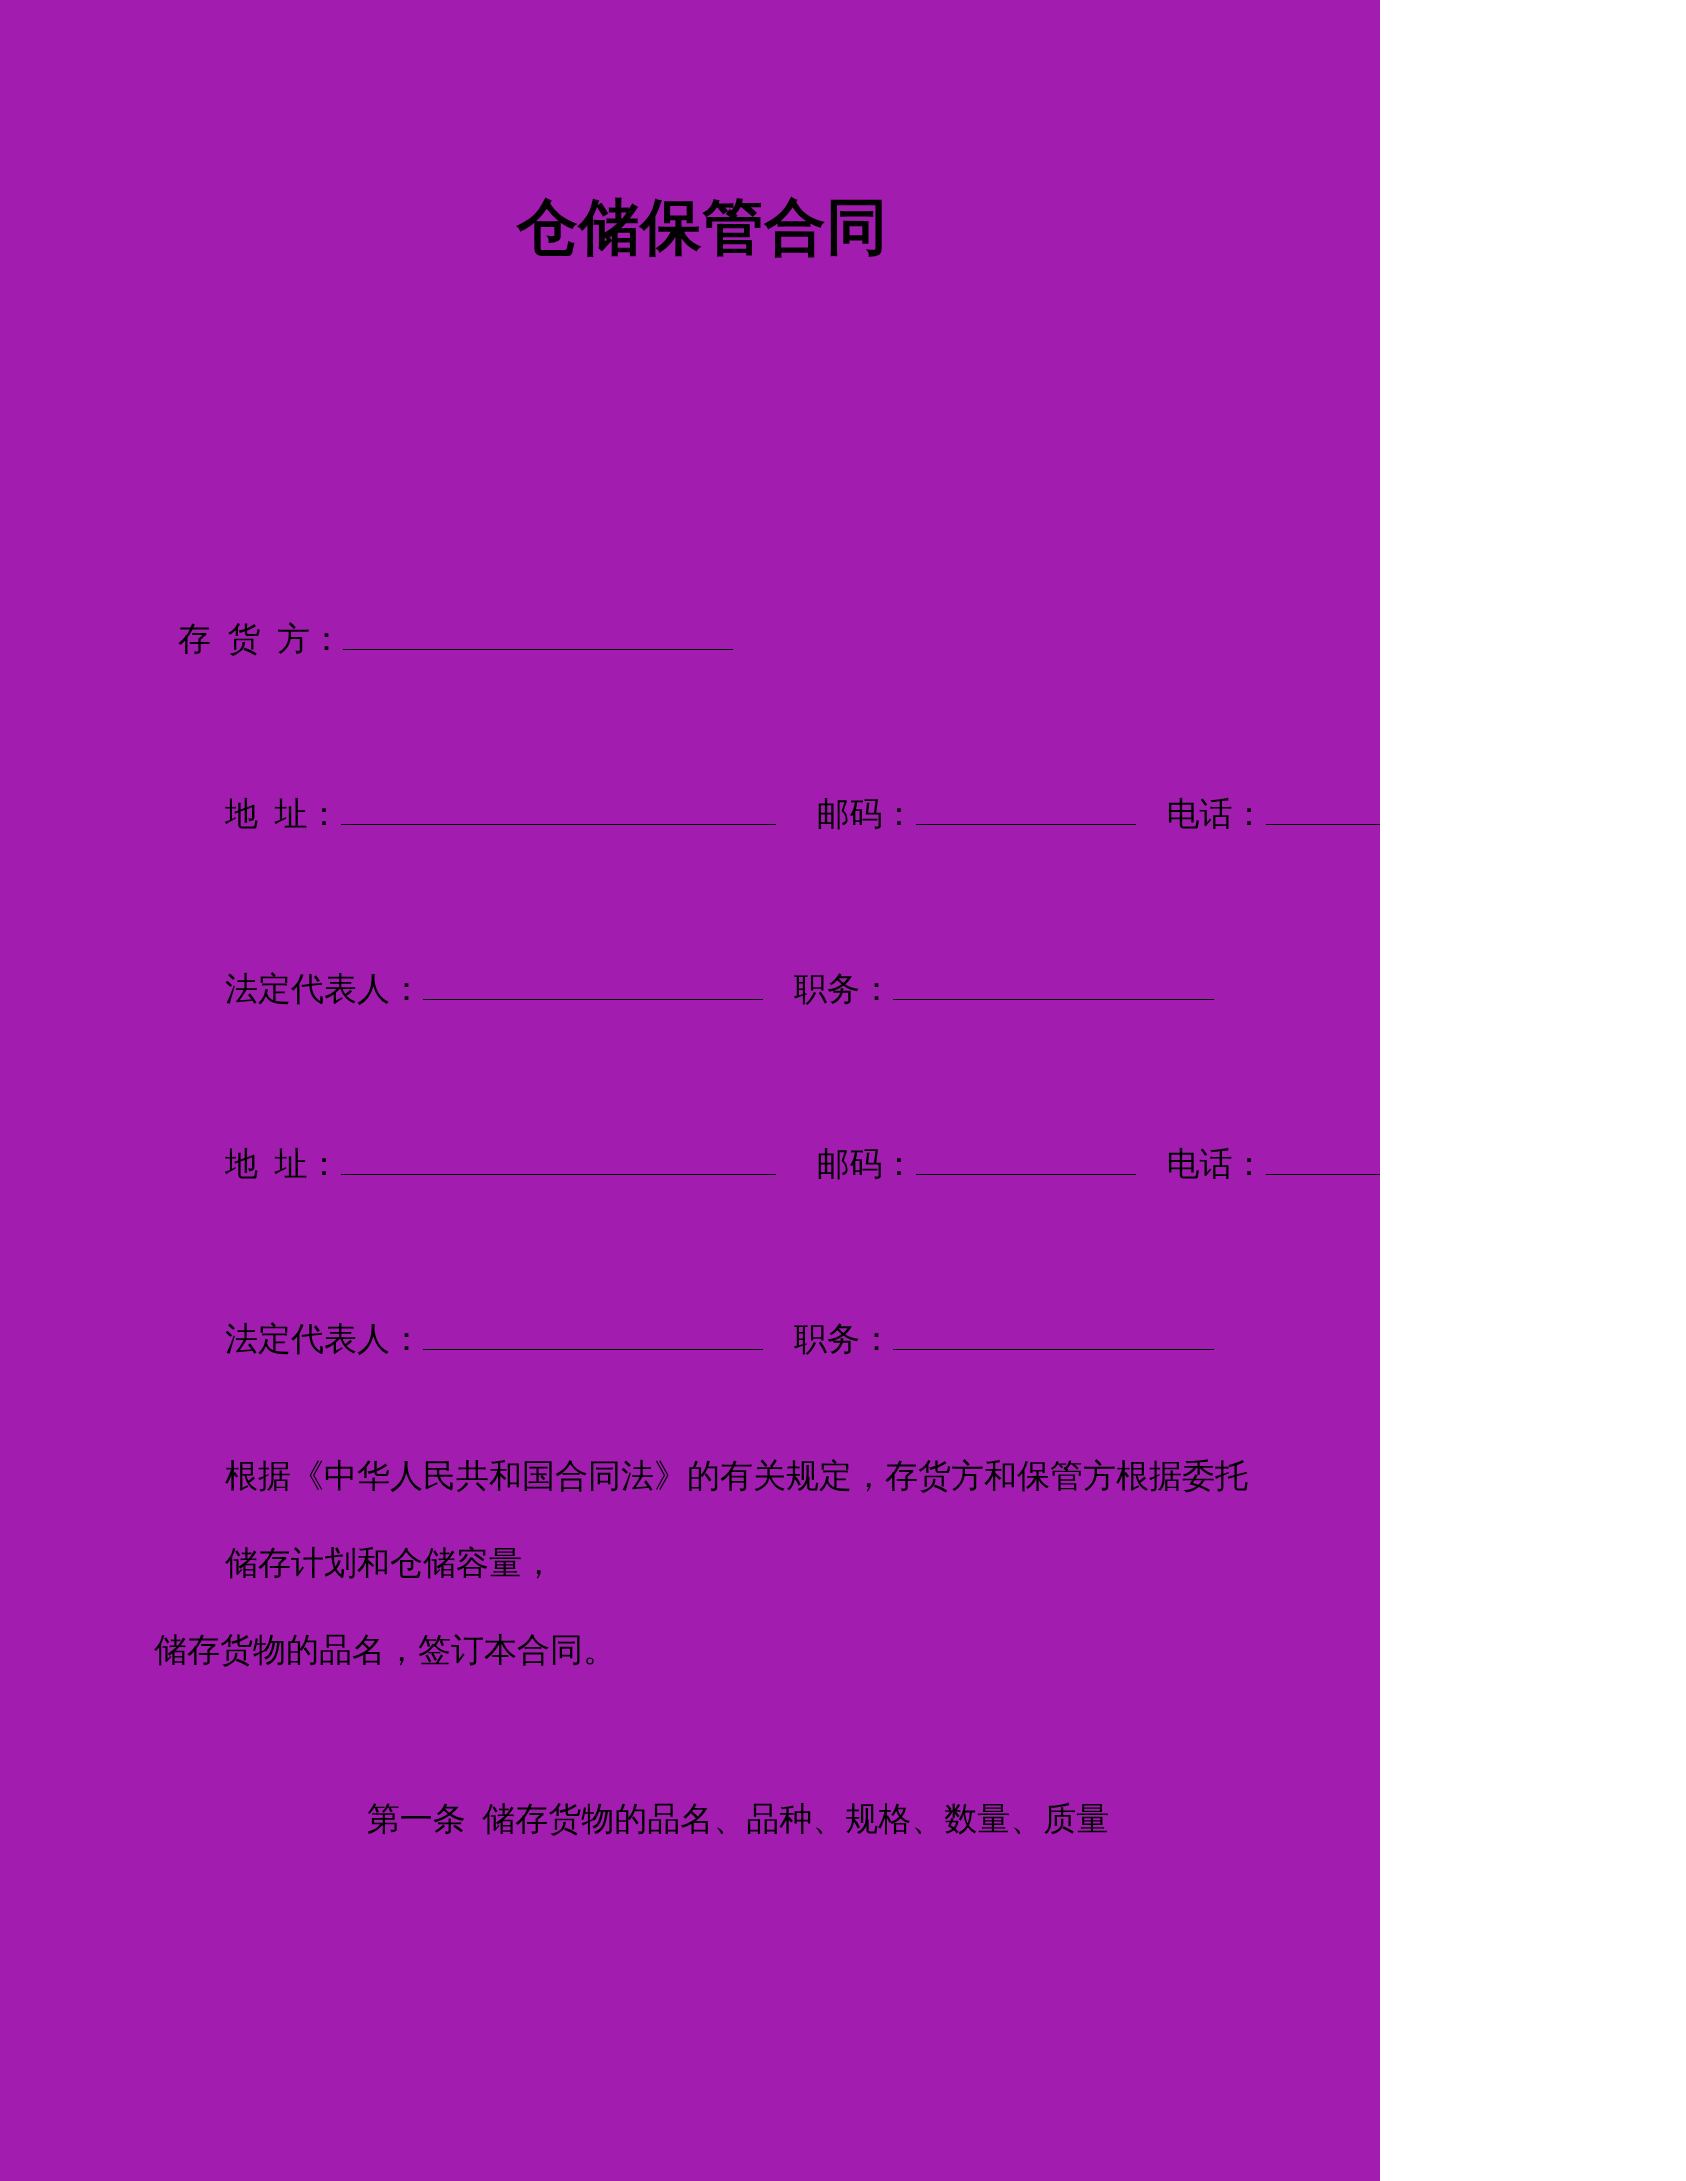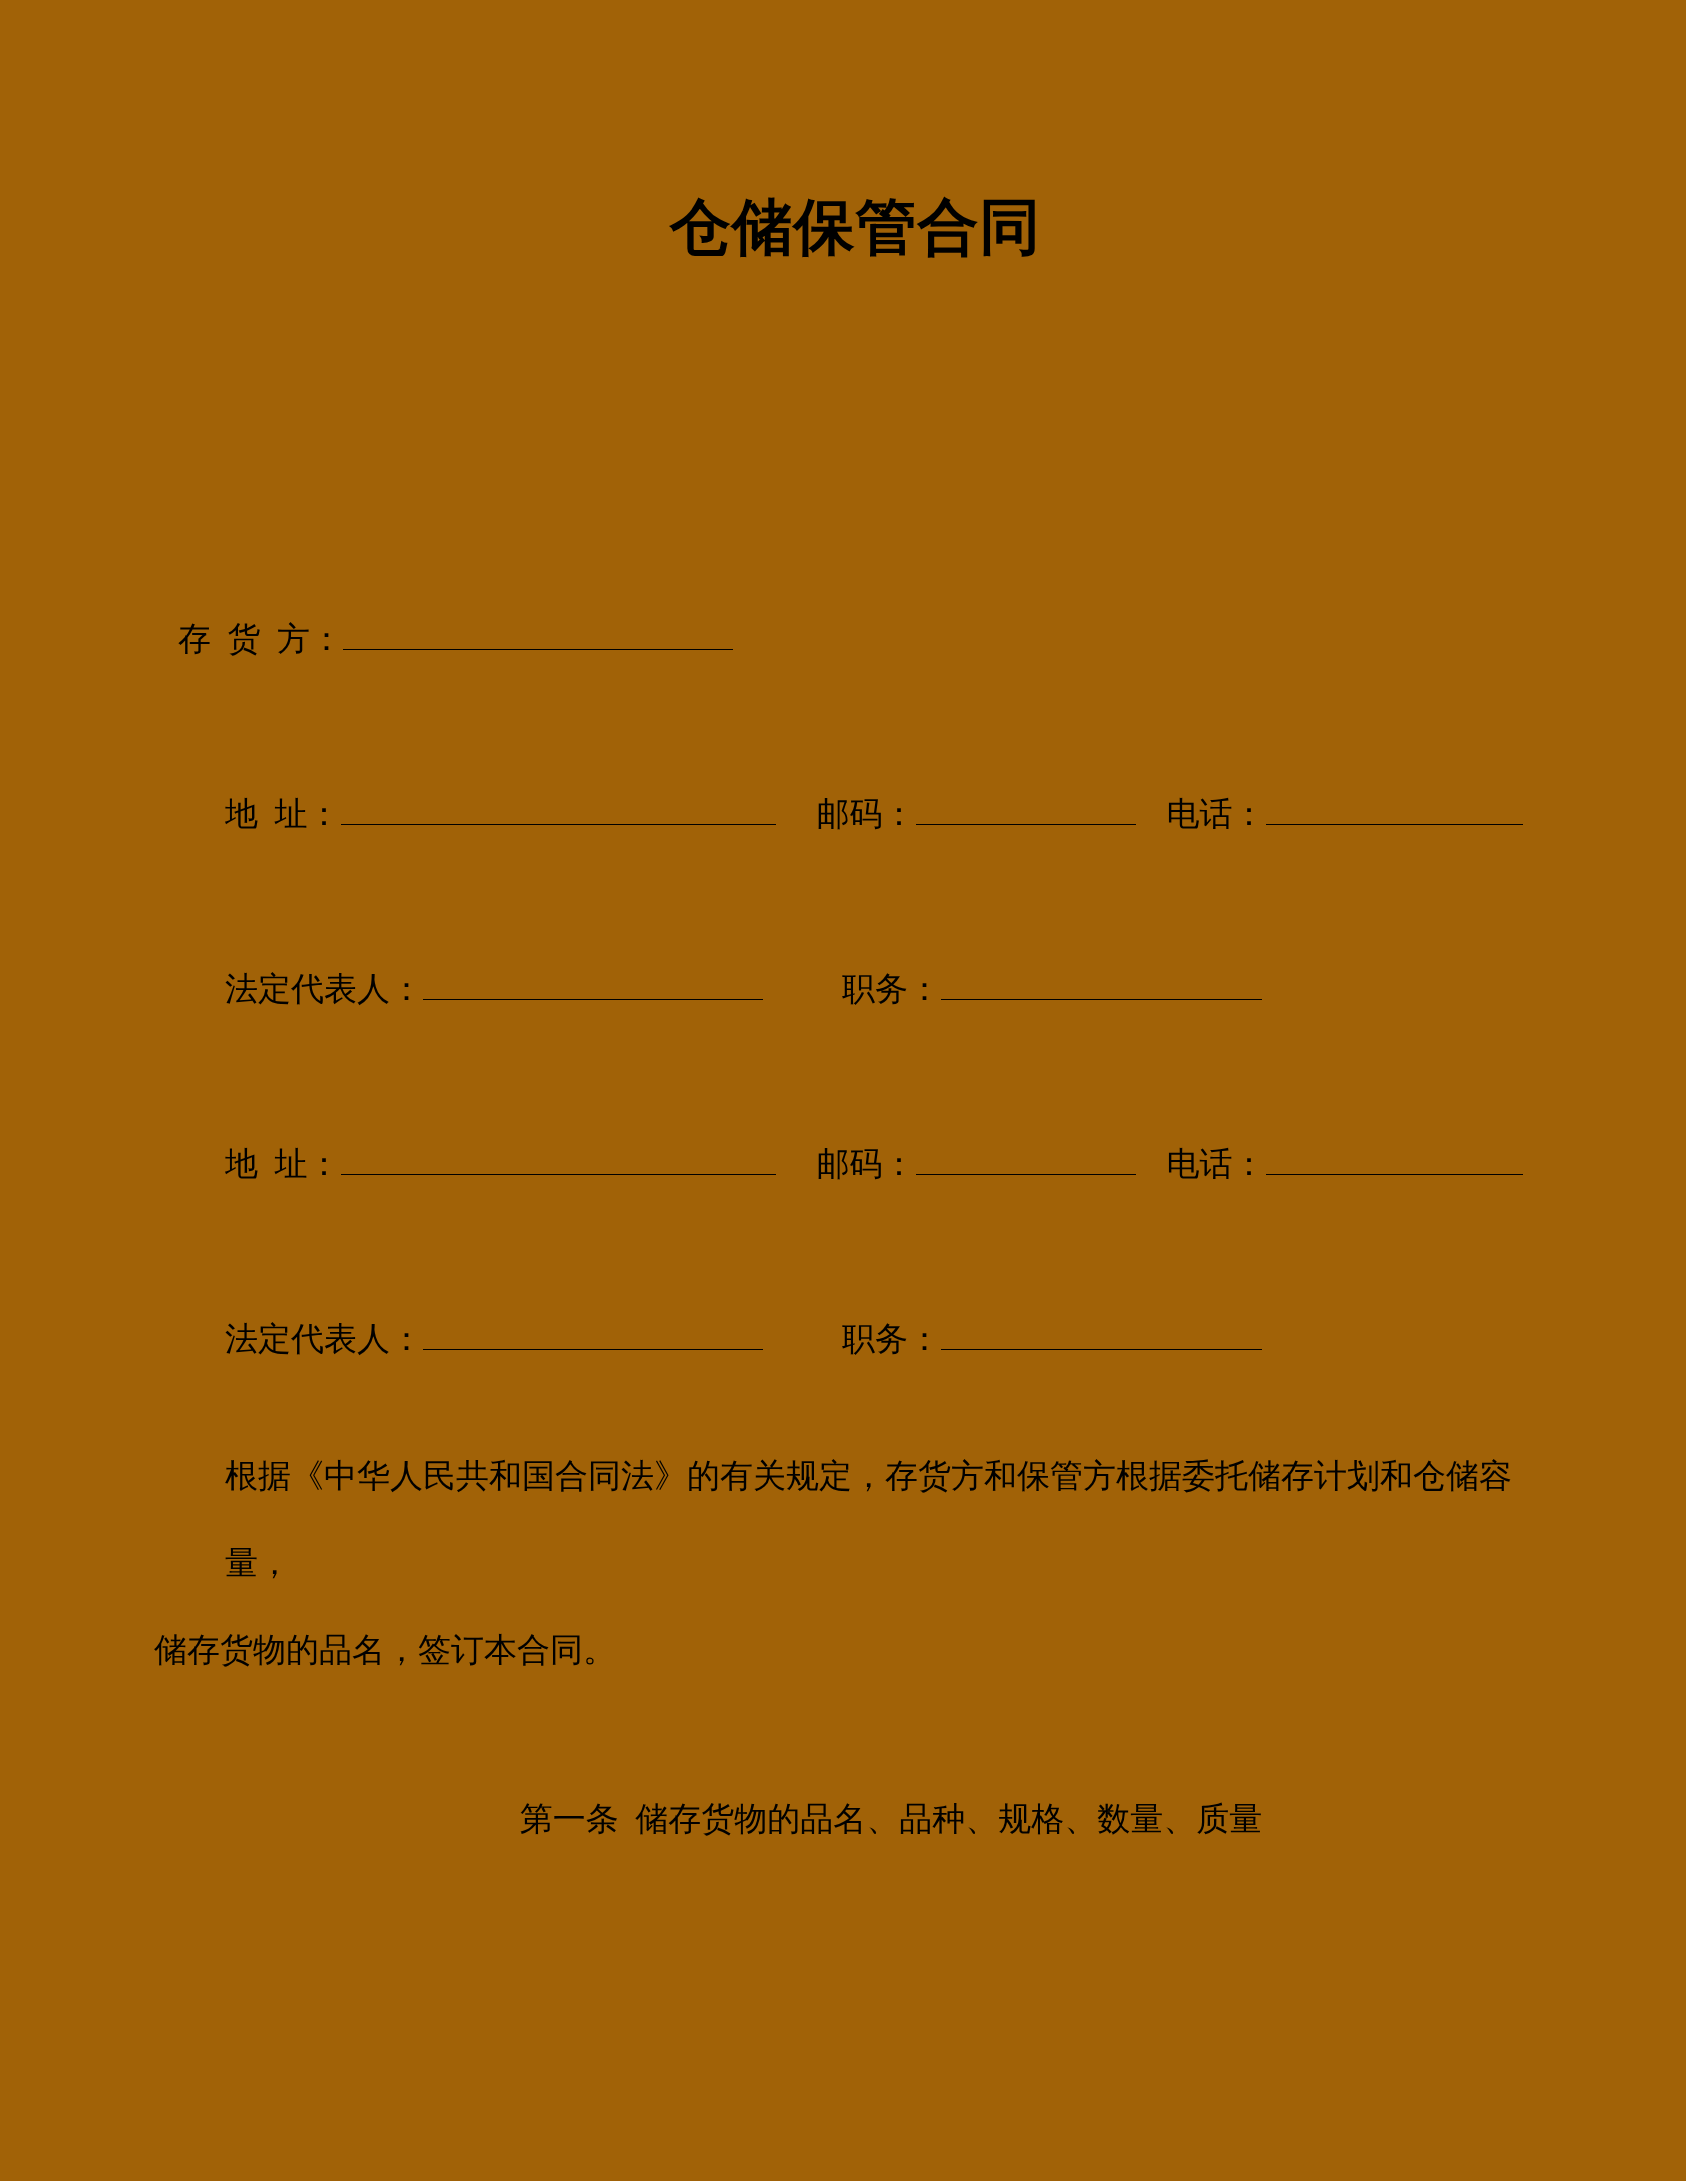--- a/index.html
+++ b/index.html
@@ -1,20 +1,20 @@
 <!DOCTYPE html>
 <html style="font-size:14.7px"><head>
 <meta charset="utf-8">
 <style>
   html, body { margin: 0; padding: 0; background: #ffffff; }
   .page {
     position: relative;
-    width: 1686px;
+    width: 1380px;
     height: 2182px;
-    background: #a16207;
+    background: #a21caf;
     color: #000000;
     font-family: "Liberation Serif", "DejaVu Serif", serif;
     font-size: 33px;
     box-sizing: border-box;
     padding-left: 154px;
     padding-right: 129px;
     overflow: hidden;
   }
   .title {
     margin: 0;
@@ -41,21 +41,21 @@
     vertical-align: baseline;
   }
   .w-name  { width: 390px; }
   .w-addr  { width: 435px; }
   .w-post  { width: 220px; }
   .w-phone { width: 257px; }
   .w-rep   { width: 340px; }
   .w-pos   { width: 321px; }
   .g-post  { margin-left: 41px; }
   .g-phone { margin-left: 31px; }
-  .g-pos   { margin-left: 79px; }
+  .g-pos   { margin-left: 31px; }
   .preamble {
     margin-top: 72px;
     line-height: 87px;
   }
   .preamble .indent { padding-left: 71px; }
   .article-heading {
     margin-top: 103px;
     margin-left: 71px;
     line-height: 44px;
     white-space: pre;

